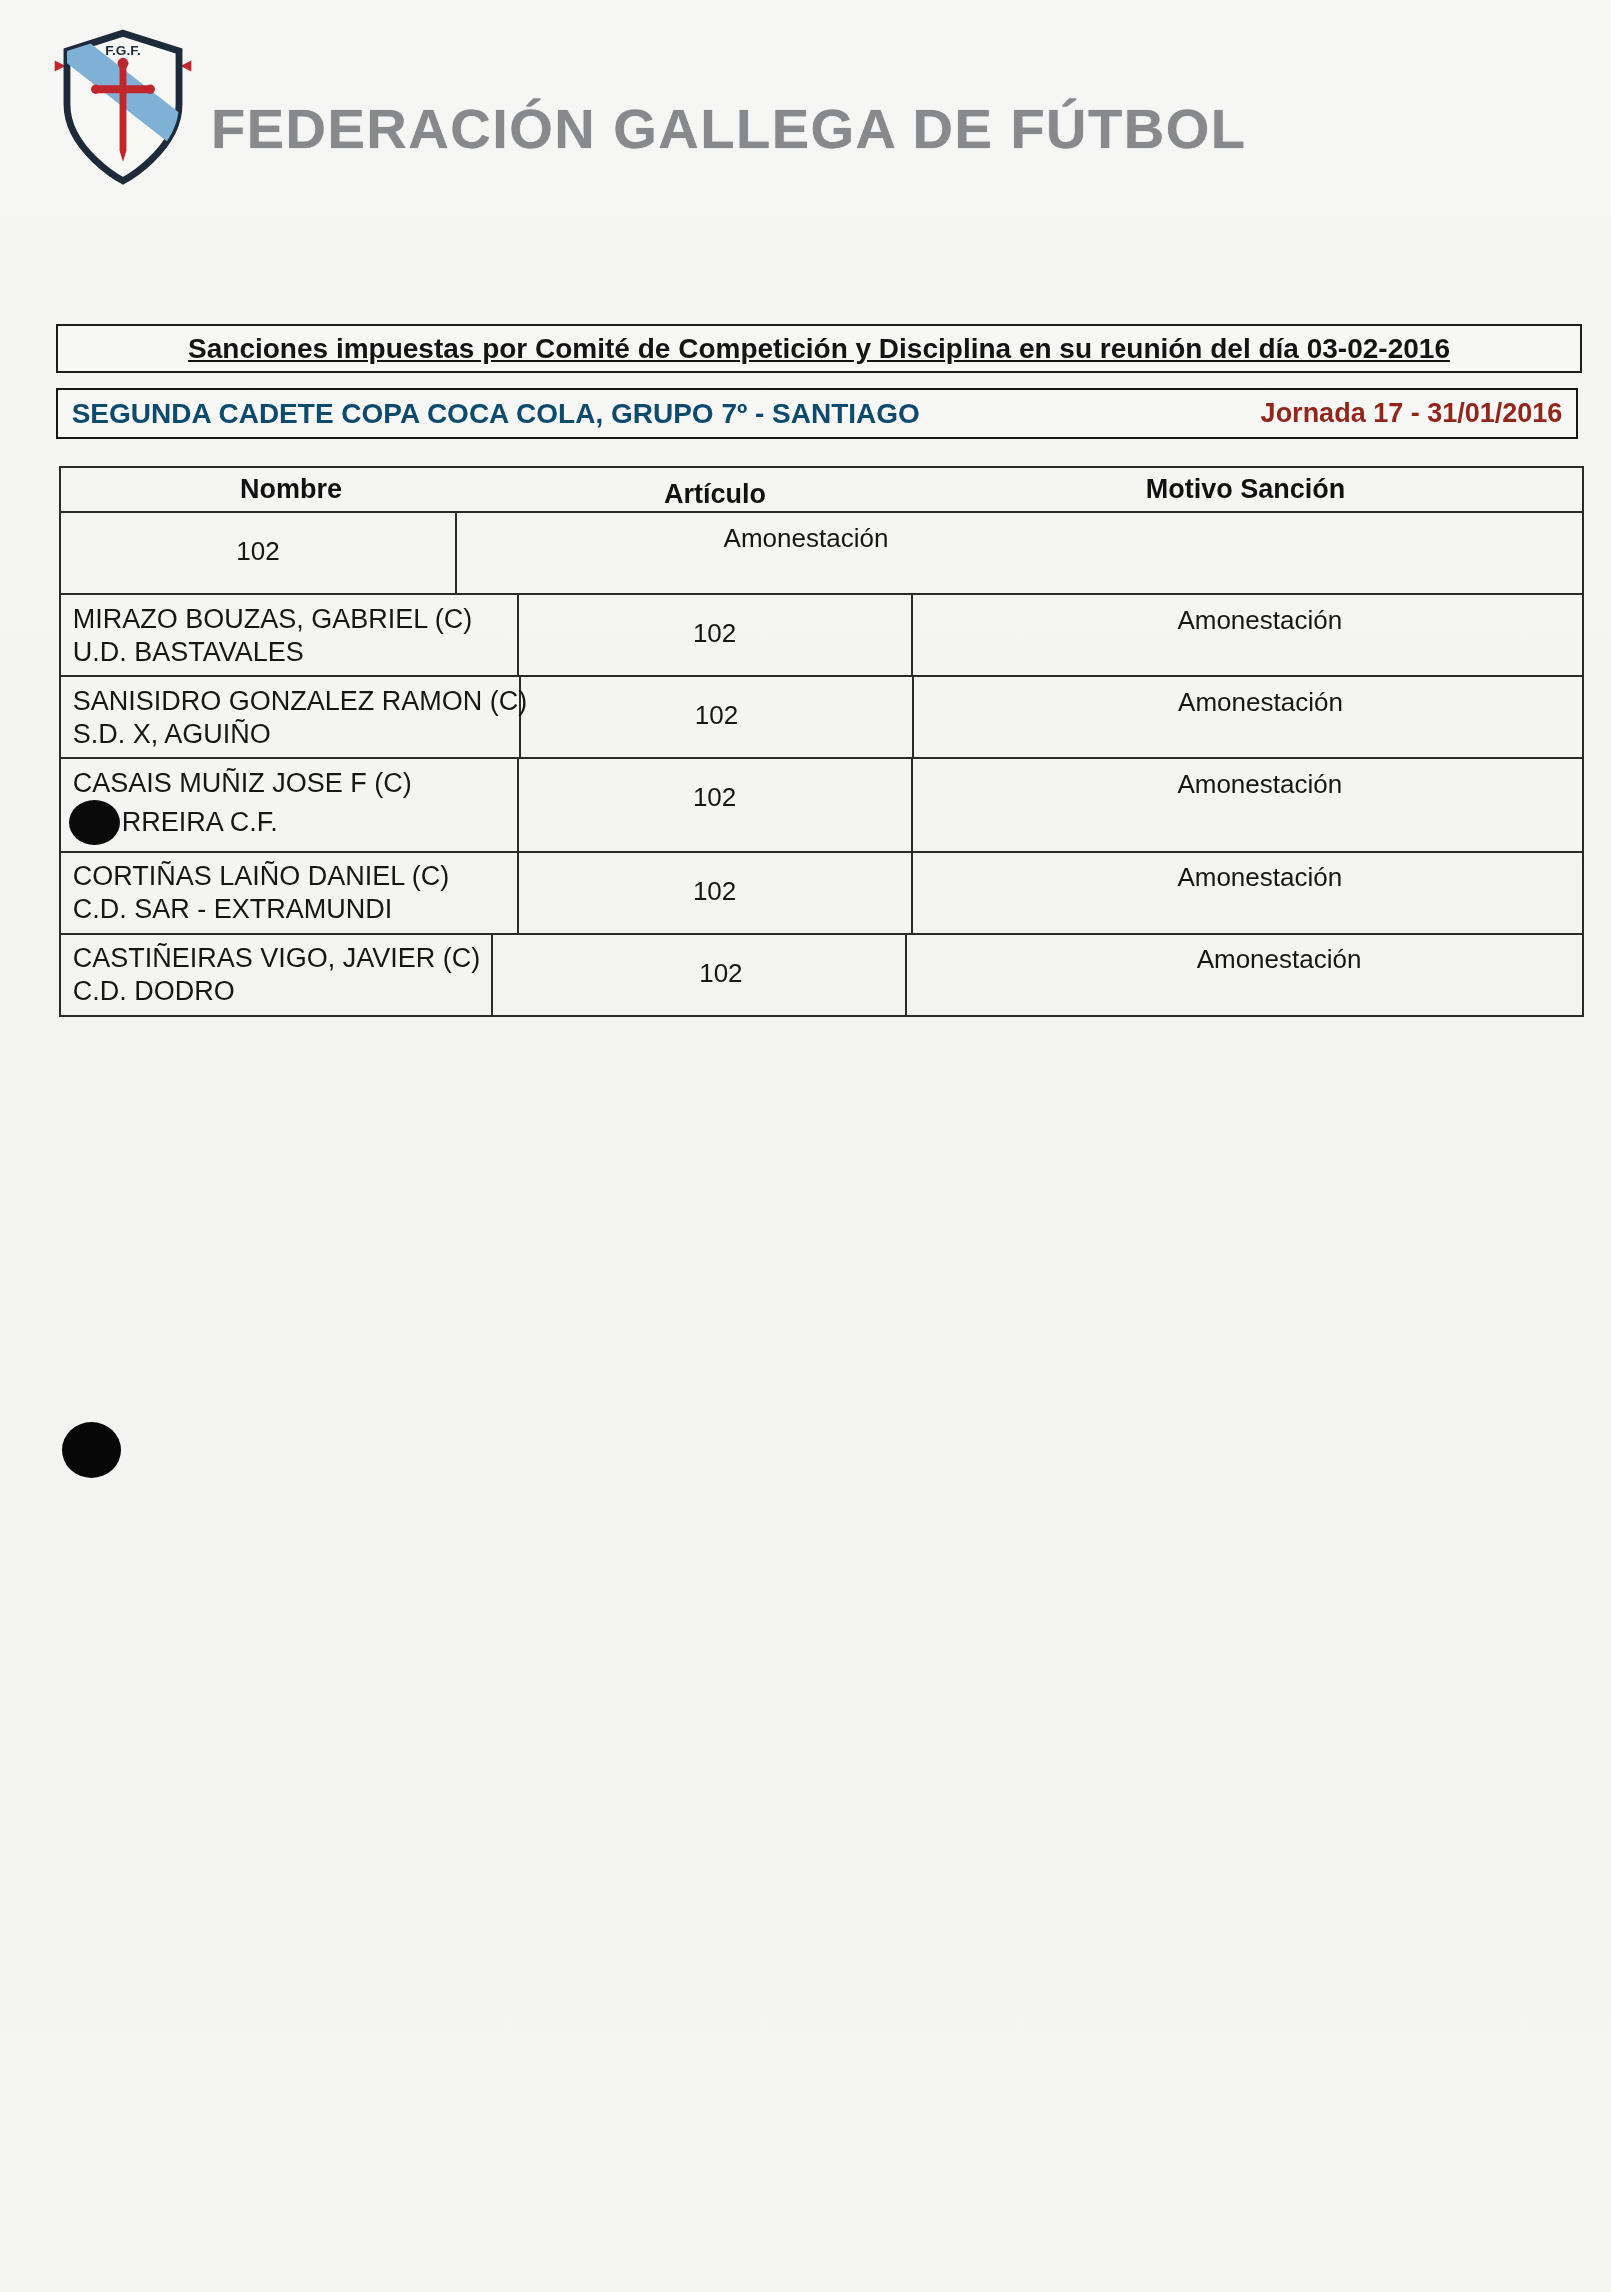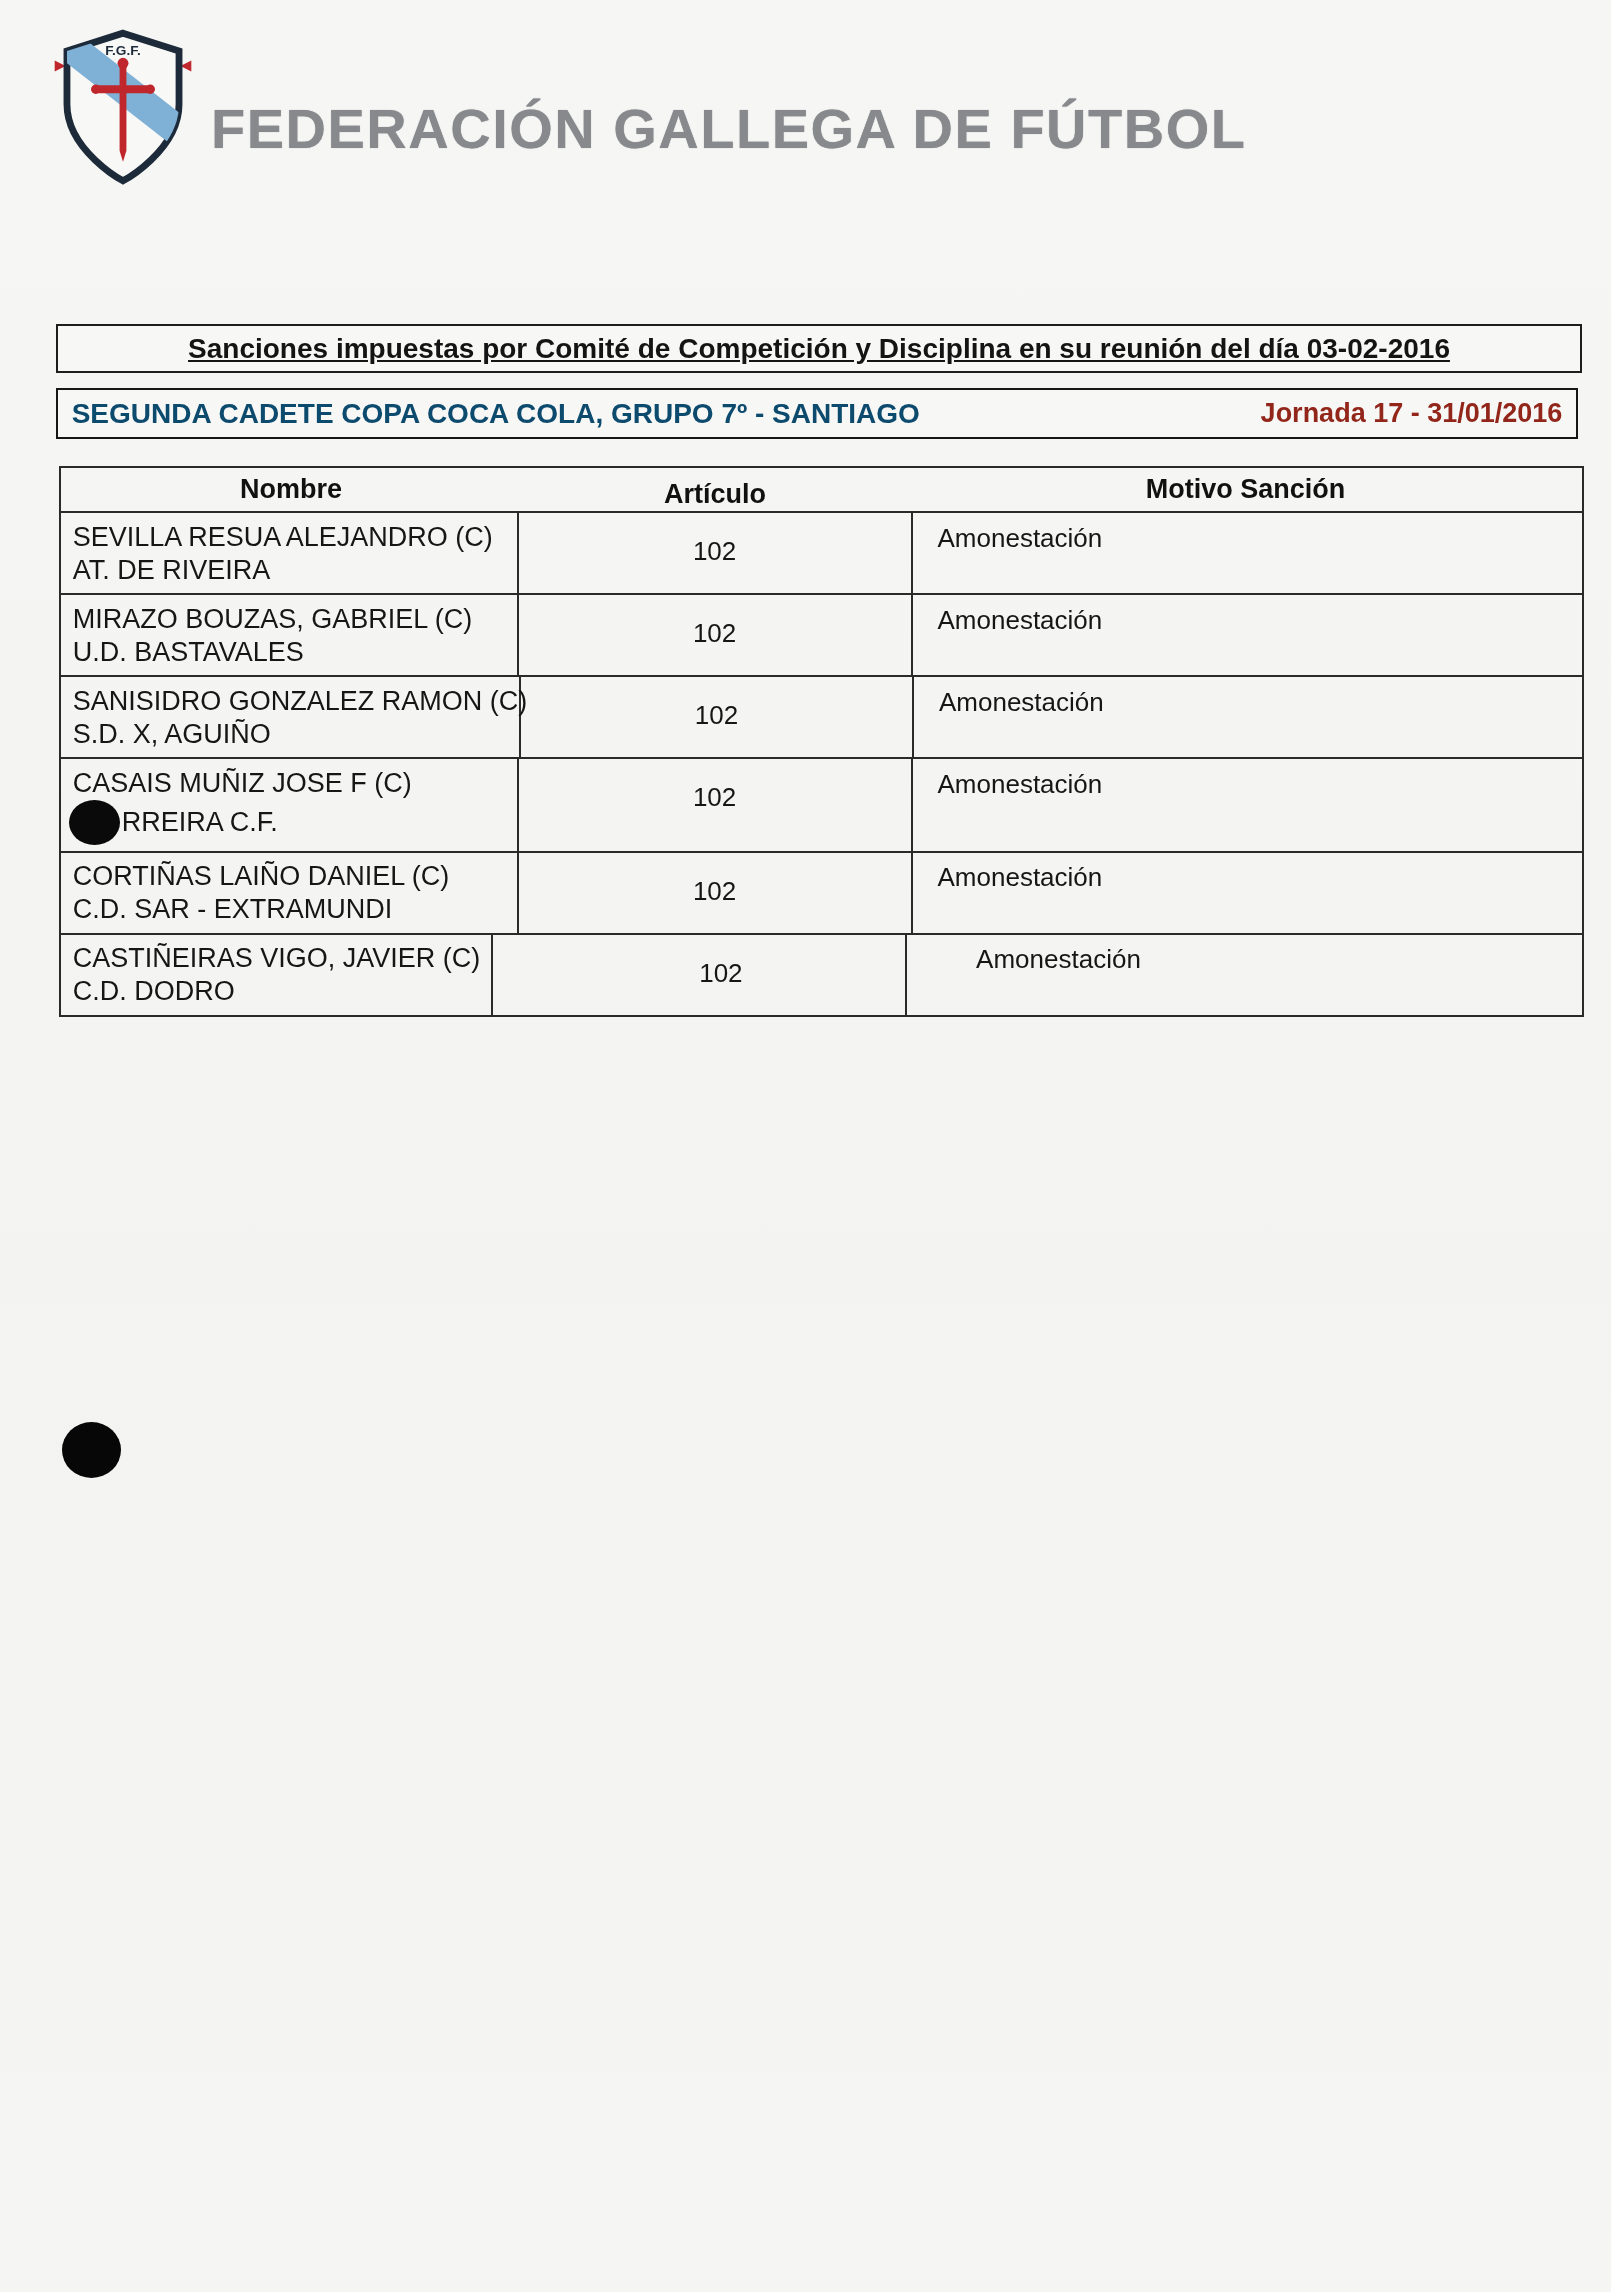--- a/index.html
+++ b/index.html
@@ -56,21 +56,21 @@
   .cell.name{
     width:460px;border-right:2px solid #2a2a2a;
     padding:7.8px 9.8px 5.9px 11.7px;line-height:33px;position:relative;
   }
   .cell.art{
     width:396px;border-right:2px solid #2a2a2a;
     display:flex;align-items:flex-start;justify-content:center;
     padding-top:23px;font-size:26px;
   }
   .cell.mot{
-    width:673px;padding:9.8px 0 0 25px;font-size:26px;
+    width:673px;padding:9.8px 0 0 25px;font-size:26px;text-align:center;
   }
   .nm1,.nm2{display:block;white-space:nowrap;}
   .blot{
     display:none;width:51px;height:45px;border-radius:50%;
     background:#0a0a0a;vertical-align:-13.7px;margin:0 2px 0 -3.9px;
   }
   
   .punch-hole{
     position:absolute;left:62px;top:1422px;width:59px;height:56px;
     border-radius:50%;background:#070707;
@@ -122,24 +122,20 @@
   </div>
 
   <div class="stable">
     <div class="thead">
       <div class="hc c1">Nombre</div>
       <div class="hc c2">Artículo</div>
       <div class="hc c3">Motivo Sanción</div>
     </div>
     <div>
   <div class="trow">
-    <div class="cell name">
-      <span class="nm1">SEVILLA RESUA ALEJANDRO (C)</span>
-      <span class="nm2"><span>AT. DE RIVEIRA</span></span>
-    </div>
     <div class="cell art">102</div>
     <div class="cell mot">Amonestación</div>
   </div>
 
   <div class="trow">
     <div class="cell name">
       <span class="nm1">MIRAZO BOUZAS, GABRIEL (C)</span>
       <span class="nm2"><span>U.D. BASTAVALES</span></span>
     </div>
     <div class="cell art">102</div>

